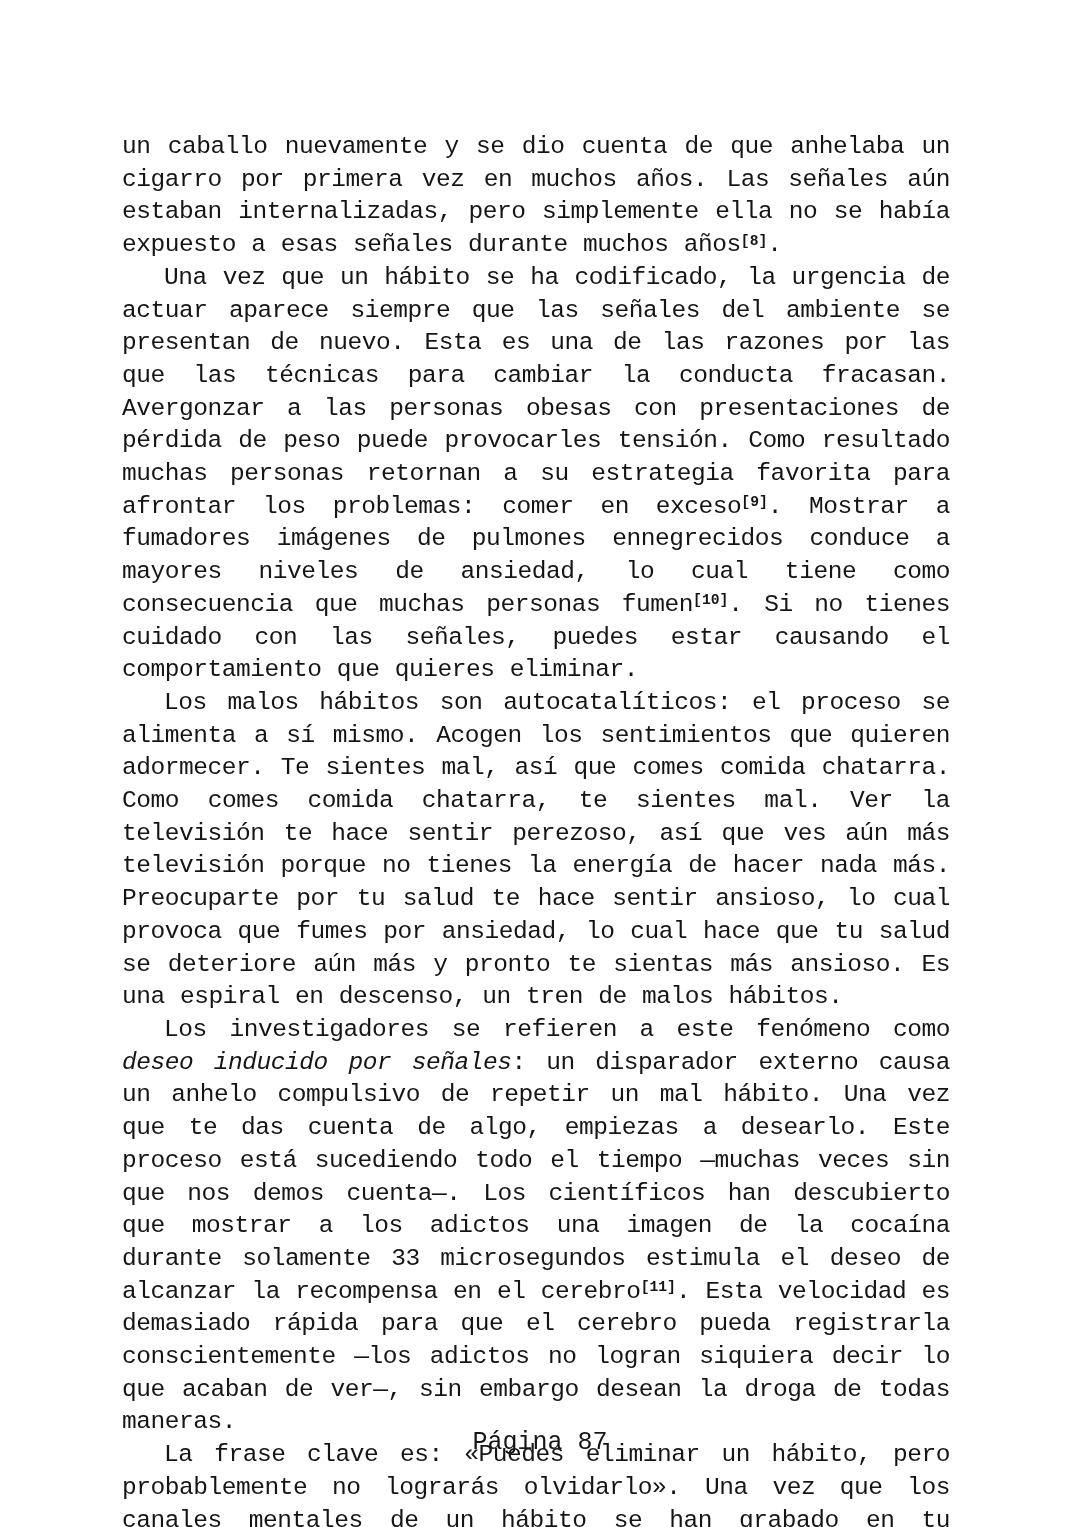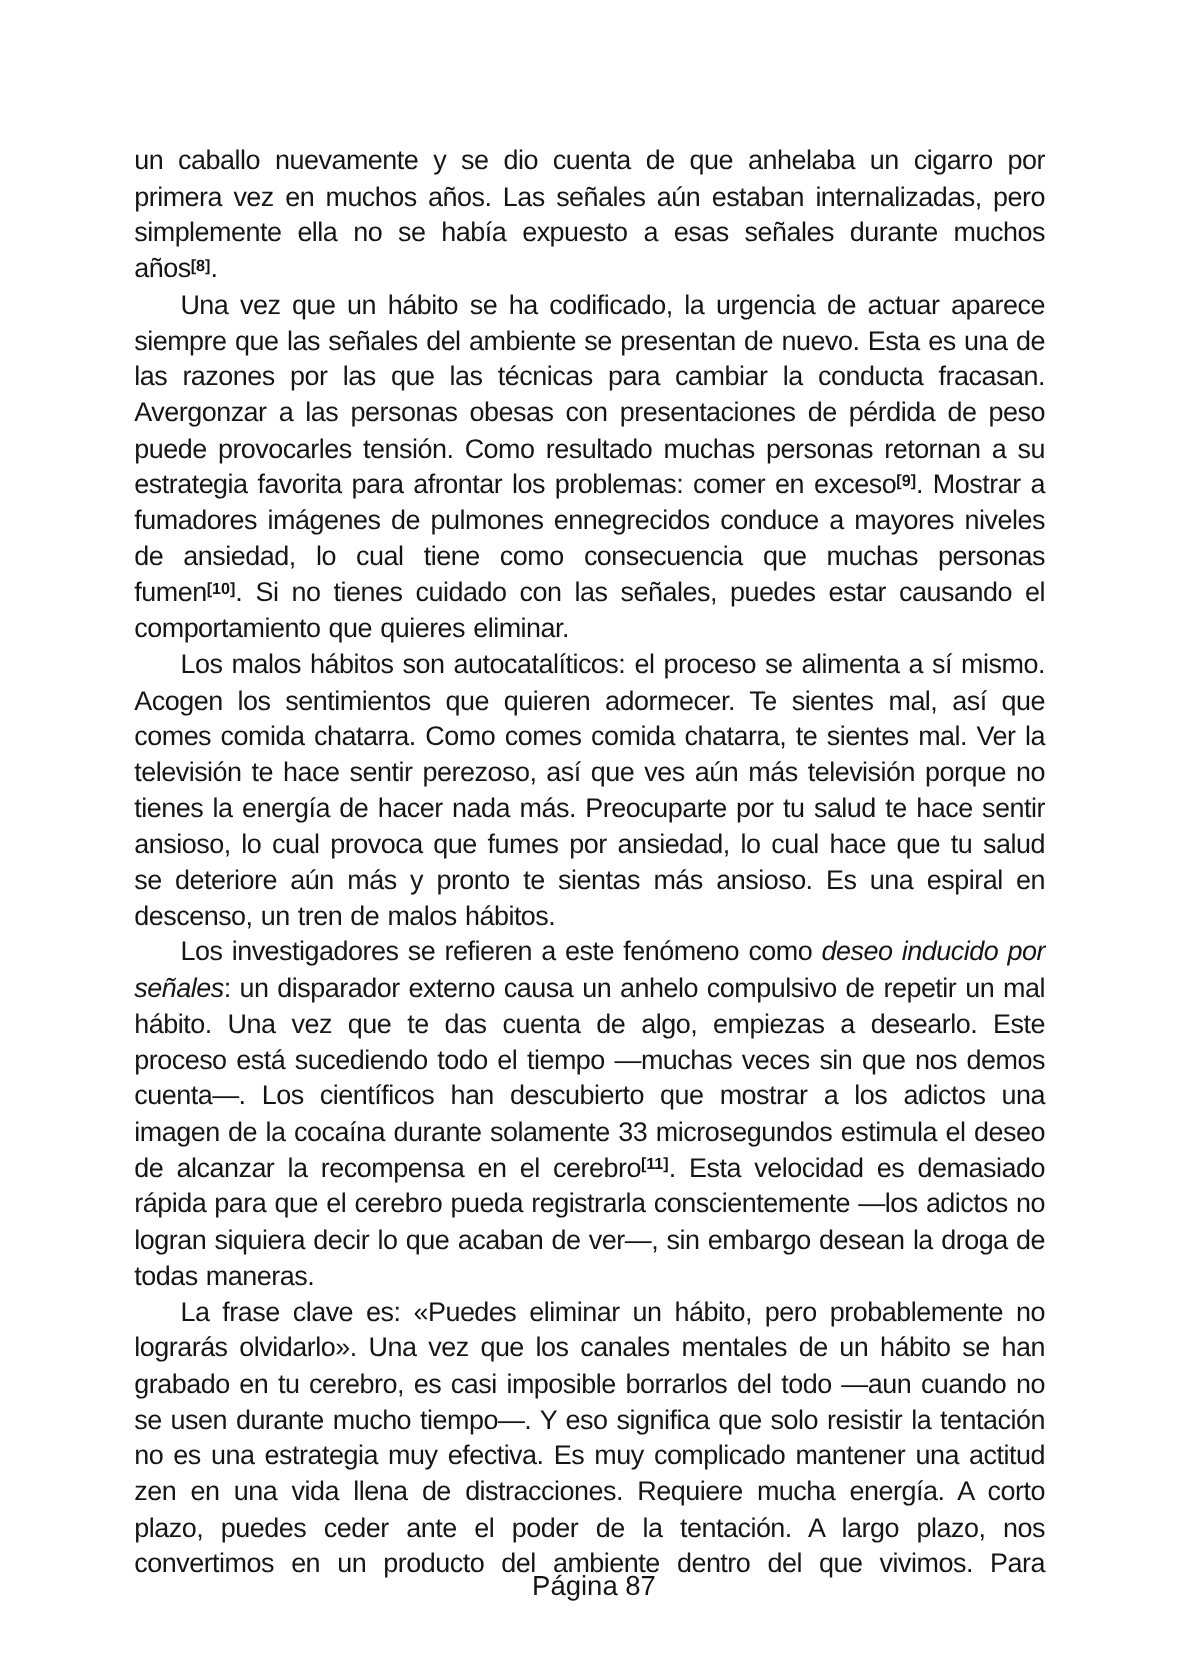--- a/index.html
+++ b/index.html
@@ -10,21 +10,21 @@
     width: 1080px;
     height: 1527px;
     background: #ffffff;
   }
   .page {
     position: relative;
     width: 1080px;
     height: 1527px;
     background: #ffffff;
     color: #151515;
-    font-family: Liberation Sans, sans-serif;
+    font-family: Liberation Mono, monospace;
     overflow: hidden;
   }
   .text-block {
     position: absolute;
     left: 122px;
     top: 131px;
     width: 828px;
   }
   .para {
     margin: 0;

